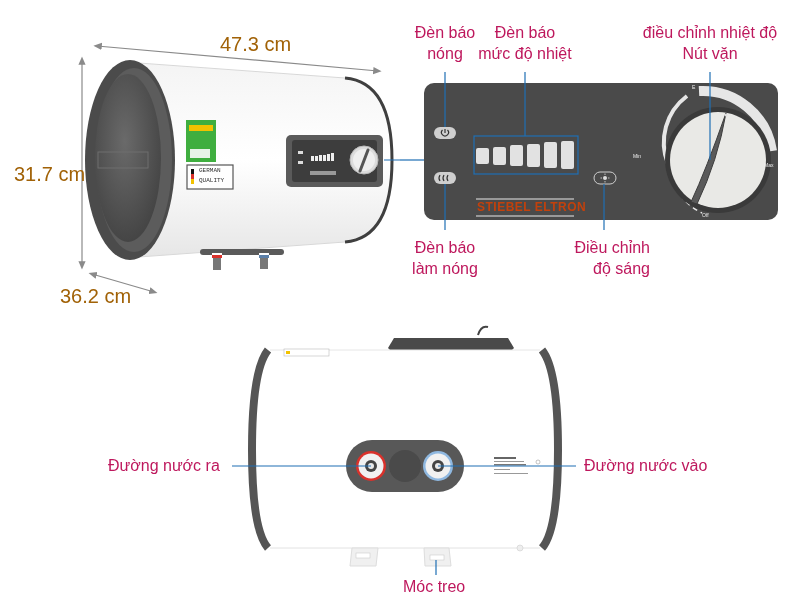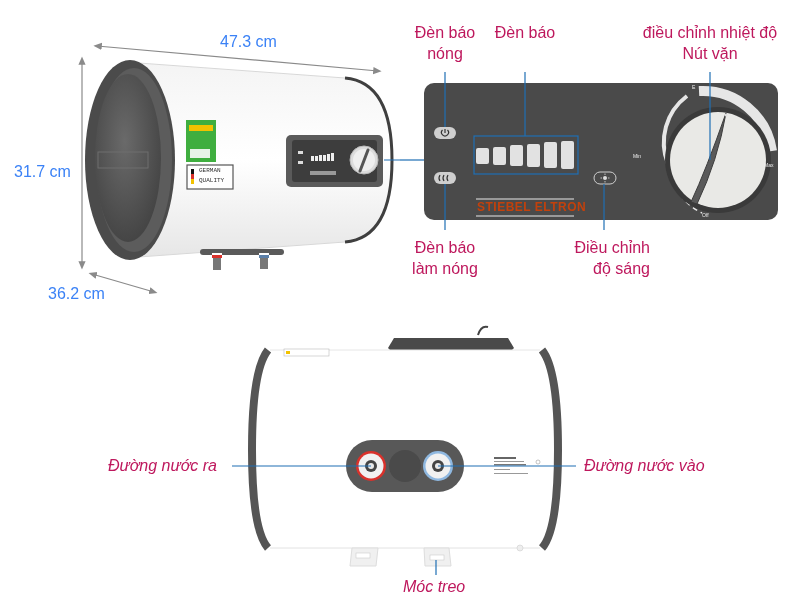--- a/index.html
+++ b/index.html
@@ -1,21 +1,21 @@
 <!DOCTYPE html>
 <html><head>
 <meta charset="utf-8">
 <style>
   html, body { margin:0; padding:0; }
   body { width:800px; height:600px; background:#ffffff; position:relative; overflow:hidden;
          font-family:"Liberation Sans", "DejaVu Sans", sans-serif; color:#4a4a4a; }
   .abs { position:absolute; }
   .label { position:absolute; font-size:16px; line-height:21px; color:#be185d; text-align:center; white-space:nowrap; }
   .label span { display:block; }
-  .dim { position:absolute; font-size:16px; color:#3b82f6; white-space:nowrap; }
+  .dim { position:absolute; font-size:20px; color:#a16207; white-space:nowrap; }
   svg { position:absolute; left:0; top:0; }
   .panel-text { position:absolute; font-family:Liberation Sans, sans-serif; font-weight:bold; color:#c2410c; letter-spacing:0.5px; }
 </style>
 </head>
 <body>
 
 <div class="abs" style="left:0;top:0;width:400px;height:310px;">
   <svg width="400" height="310">
     <defs>
       <linearGradient id="bodyg" x1="0" y1="0" x2="0" y2="1">
@@ -78,21 +78,21 @@
 
     <line x1="97" y1="46" x2="378" y2="71" stroke="#8a8a8a" stroke-width="1.2" marker-start="url(#arrs)" marker-end="url(#arr)"></line>
     <line x1="82" y1="60" x2="82" y2="266" stroke="#8a8a8a" stroke-width="1.2" marker-start="url(#arrs)" marker-end="url(#arr)"></line>
     <line x1="92" y1="274" x2="154" y2="292" stroke="#8a8a8a" stroke-width="1.2" marker-start="url(#arrs)" marker-end="url(#arr)"></line>
 
     <line x1="384" y1="160" x2="425" y2="160" stroke="#1f6fb4" stroke-width="1.2"></line>
   </svg>
 
   <div class="dim" style="left:220px;top:33px;">47.3 cm</div>
   <div class="dim" style="left:14px;top:163px;">31.7 cm</div>
-  <div class="dim" style="left:48px;top:285px;">36.2 cm</div>
+  <div class="dim" style="left:60px;top:285px;">36.2 cm</div>
 
   <div class="abs" style="left:199px;top:166px;font-size:6px;line-height:10px;color:#333;font-family:'Liberation Mono',monospace;">
     <div>GERMAN</div>
     <div>QUALITY</div>
   </div>
 </div>
 
 <div class="abs" style="left:400px;top:0;width:400px;height:300px;">
   <svg width="400" height="300">
 
@@ -146,36 +146,37 @@
   <div class="abs" style="left:233px;top:153px;font-size:5px;color:#eee;">Min</div>
   <div class="abs" style="left:364px;top:162px;font-size:5px;color:#eee;">Max</div>
   <div class="abs" style="left:302px;top:212px;font-size:5px;color:#eee;">Off</div>
 
   <div class="label" style="left:5px;top:22px;width:80px;">
     <span>Đèn báo</span>
     <span>nóng</span>
   </div>
   <div class="label" style="left:75px;top:22px;width:100px;">
     <span>Đèn báo</span>
+    <span>mức độ nhiệt</span>
   </div>
   <div class="label" style="left:230px;top:22px;width:160px;">
     <span>điều chỉnh nhiệt độ</span>
     <span>Nút vặn</span>
   </div>
   <div class="label" style="left:5px;top:237px;width:80px;">
     <span>Đèn báo</span>
     <span>làm nóng</span>
   </div>
   <div class="label" style="left:160px;top:237px;width:90px;text-align:right;">
     <span>Điều chỉnh</span>
     <span>độ sáng</span>
   </div>
 </div>
 
-<div class="abs" style="left:0;top:310px;width:800px;height:290px;font-style:italic;">
+<div class="abs" style="left:0;top:310px;width:800px;height:290px;">
   <svg width="800" height="290">
 
     <path d="M478,25 q3,-10 10,-8" fill="none" stroke="#444" stroke-width="2"></path>
     <path d="M394,28 L508,28 L514,38 L508,44 L394,44 L388,38 Z" fill="#4a4a4a"></path>
 
     <rect x="262" y="40" width="288" height="198" fill="#ffffff"></rect>
     <path d="M268,40 Q252,60 252,140 Q252,220 268,238" fill="none" stroke="#555" stroke-width="8"></path>
     <path d="M542,40 Q558,60 558,140 Q558,220 542,238" fill="none" stroke="#555" stroke-width="8"></path>
     <line x1="270" y1="40" x2="540" y2="40" stroke="#e6e6e6" stroke-width="1"></line>
     <line x1="270" y1="238" x2="540" y2="238" stroke="#e2e2e2" stroke-width="1"></line>

